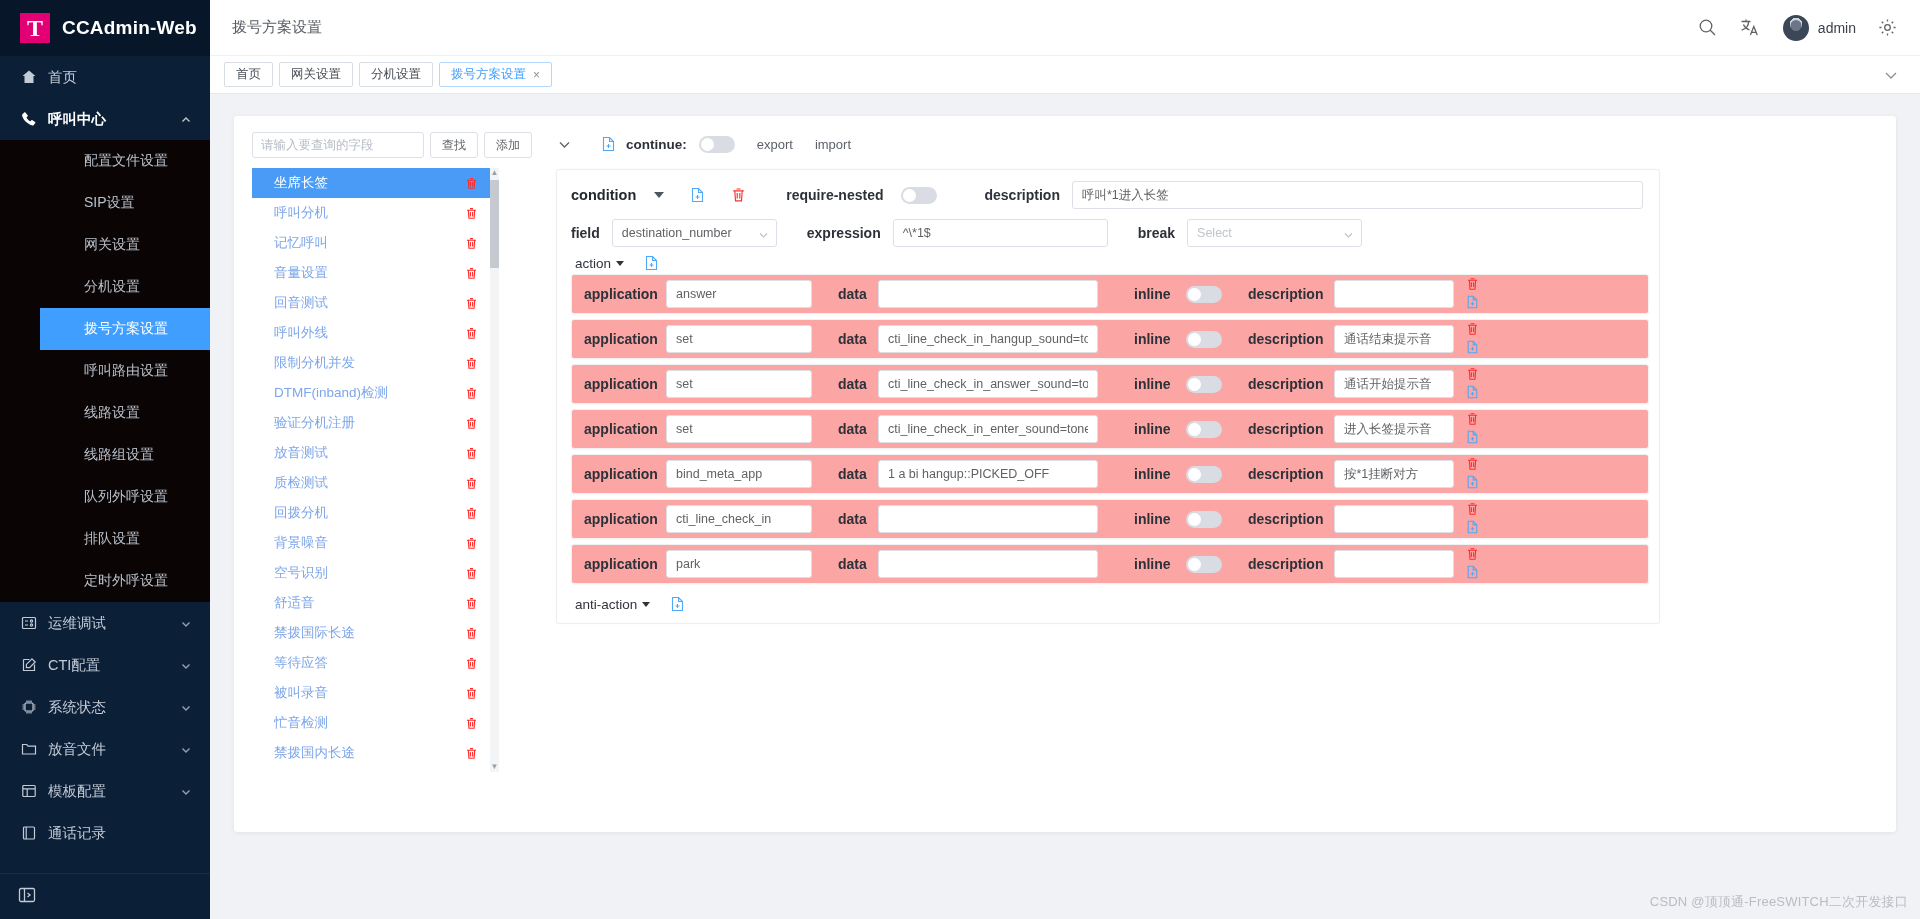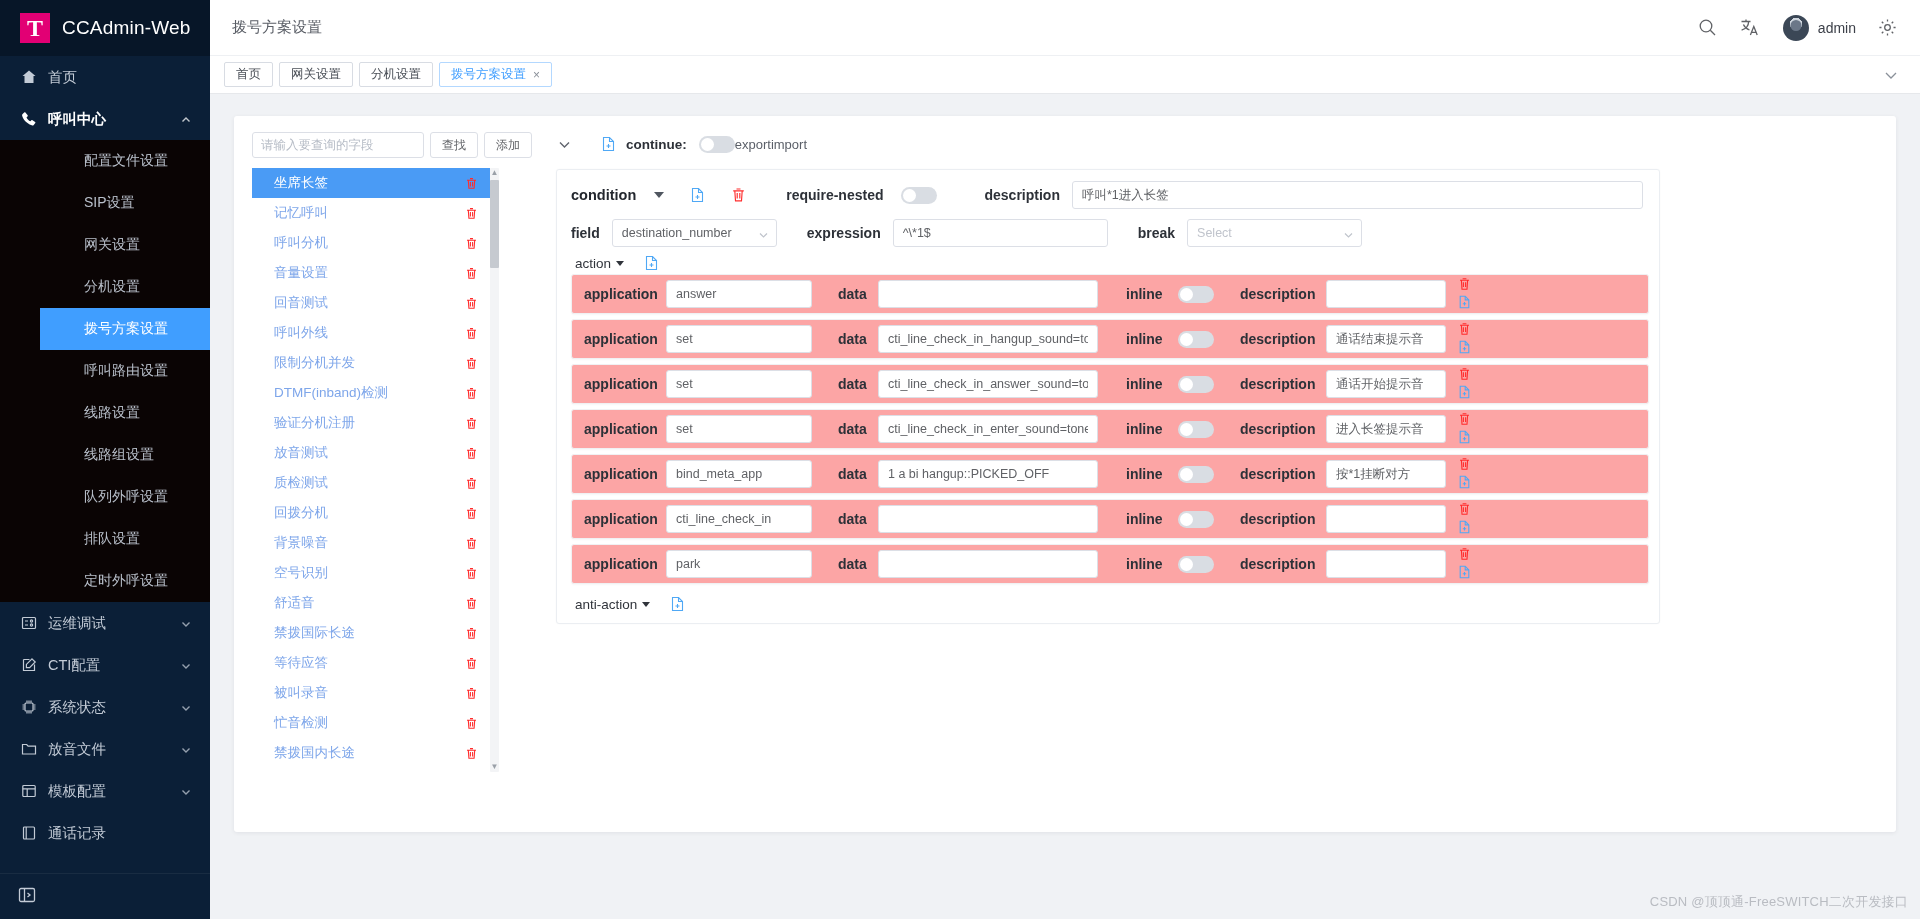--- a/index.html
+++ b/index.html
@@ -25,21 +25,21 @@
     display:flex; align-items:center; gap:12px;
     padding-left:20px;
     background:#071628;
   }
   #brand .logo-box {
     width:30px; height:30px; background:#e20074;
     display:flex; align-items:center; justify-content:center;
     color:#fff; font-weight:bold; font-size:24px; font-family:"Liberation Serif", serif;
     line-height:1;
   }
-  #brand .brand-text { color:#fff; font-size:19px; font-weight:normal; letter-spacing:.2px;}
+  #brand .brand-text { color:#fff; font-size:19px; font-weight:bold; letter-spacing:.2px;}
   .nav-scroll { flex:1; overflow:hidden; }
   .nav-item {
     height:42px; display:flex; align-items:center;
     padding:0 18px 0 20px; color:#c3cbd6; font-size:14.5px; cursor:pointer;
     gap:11px;
   }
   .nav-item .ico { width:17px; height:17px; display:inline-flex; align-items:center; justify-content:center; flex:0 0 17px;}
   .nav-item .ico svg { width:16px; height:16px; }
   .nav-item .lbl { flex:1; }
   .nav-item .chev { width:12px; height:12px; opacity:.75; }
@@ -156,21 +156,21 @@
   #toolbar-row .continue-label { font-weight:bold; font-size:13.5px; color:#2d3138; margin-left:10px; }
   .switch {
     width:36px; height:17px; border-radius:9px; background:#d9dde3; position:relative;
     display:inline-block; cursor:pointer; flex:0 0 36px;
   }
   .switch::after {
     content:""; position:absolute; left:2px; top:2px; width:13px; height:13px;
     border-radius:50%; background:#fff;
   }
   #toolbar-row .switch { margin-left:12px; }
-  .link-txt { color:#5a5f68; font-size:13px; cursor:pointer; }
+  .link-txt { color:#5a5f68; font-size:13px; margin-left:22px; cursor:pointer; }
 
   #cond-panel {
     margin:11px 10px 0 22px; border:1px solid #ebeef2; border-radius:3px;
     background:#fff; padding:10px 0 8px 0; box-shadow:0 0 2px rgba(0,0,0,.03);
     width:1104px;
   }
   .cond-line1 { display:flex; align-items:center; padding:0 14px; height:30px; }
   .cond-title { font-weight:bold; font-size:14.5px; color:#23272e; }
   .caret { width:0;height:0;border-left:5px solid transparent;border-right:5px solid transparent;border-top:6px solid #505660; margin-left:18px; display:inline-block;}
   .red-trash { color:#ff2d2d; width:15px; height:16px; display:inline-flex; }
@@ -209,21 +209,21 @@
   .action-row {
     display:flex; align-items:center; height:40px; margin:0 10px 5px 14px;
     border:1px solid #f0f1f3; border-radius:3px; background:#fca5a5;
     box-shadow:0 1px 2px rgba(0,0,0,.035); padding:0 6px 0 12px;
     position:relative;
   }
   .action-row .lab-bold.app { width:74px; }
   .action-row .app-inp { width:146px; margin-left:8px; }
   .action-row .lab-bold.dat { margin-left:26px; width:32px;}
   .action-row .data-inp { width:220px; margin-left:8px; }
-  .action-row .lab-bold.inl { margin-left:28px; width:42px;}
+  .action-row .lab-bold.inl { margin-left:36px; width:42px;}
   .action-row .switch { margin-left:10px; }
   .action-row .lab-bold.dsc { margin-left:26px; width:78px;}
   .action-row .desc-inp { width:120px; margin-left:8px; }
   .row-icons { margin-left:12px; display:flex; flex-direction:column; gap:2px; align-items:center; }
   .row-icons .red-trash svg { width:13px; height:14px;}
   .row-icons .blue-file svg { width:13px; height:14px;}
 
   .anti-row { display:flex; align-items:center; padding:6px 0 2px 18px; height:26px;}
   .anti-row .txt { font-size:13.5px; color:#30343b; }
   .anti-row .caret { margin-left:5px; border-top-color:#30343b; border-left-width:4px;border-right-width:4px;border-top-width:5px;}
@@ -471,29 +471,29 @@
         <div id="list-items">
           <div class="list-item active">
               <span>坐席长签</span>
               <span class="trash">
                 <svg viewBox="0 0 13 13" fill="none" stroke="currentColor" stroke-width="1.1">
                   <path d="M2 3.2h9M5 1.6h3M3.3 3.2l.6 8h5.2l.6-8M5.4 5v4.4M7.6 5v4.4"></path>
                 </svg>
               </span>
             </div>
           <div class="list-item">
+              <span>呼叫分机</span>
+              <span class="trash">
+                <svg viewBox="0 0 13 13" fill="none" stroke="currentColor" stroke-width="1.1">
+                  <path d="M2 3.2h9M5 1.6h3M3.3 3.2l.6 8h5.2l.6-8M5.4 5v4.4M7.6 5v4.4"></path>
+                </svg>
+              </span>
+            </div>
+          <div class="list-item">
               <span>记忆呼叫</span>
-              <span class="trash">
-                <svg viewBox="0 0 13 13" fill="none" stroke="currentColor" stroke-width="1.1">
-                  <path d="M2 3.2h9M5 1.6h3M3.3 3.2l.6 8h5.2l.6-8M5.4 5v4.4M7.6 5v4.4"></path>
-                </svg>
-              </span>
-            </div>
-          <div class="list-item">
-              <span>呼叫分机</span>
               <span class="trash">
                 <svg viewBox="0 0 13 13" fill="none" stroke="currentColor" stroke-width="1.1">
                   <path d="M2 3.2h9M5 1.6h3M3.3 3.2l.6 8h5.2l.6-8M5.4 5v4.4M7.6 5v4.4"></path>
                 </svg>
               </span>
             </div>
           <div class="list-item">
               <span>音量设置</span>
               <span class="trash">
                 <svg viewBox="0 0 13 13" fill="none" stroke="currentColor" stroke-width="1.1">

